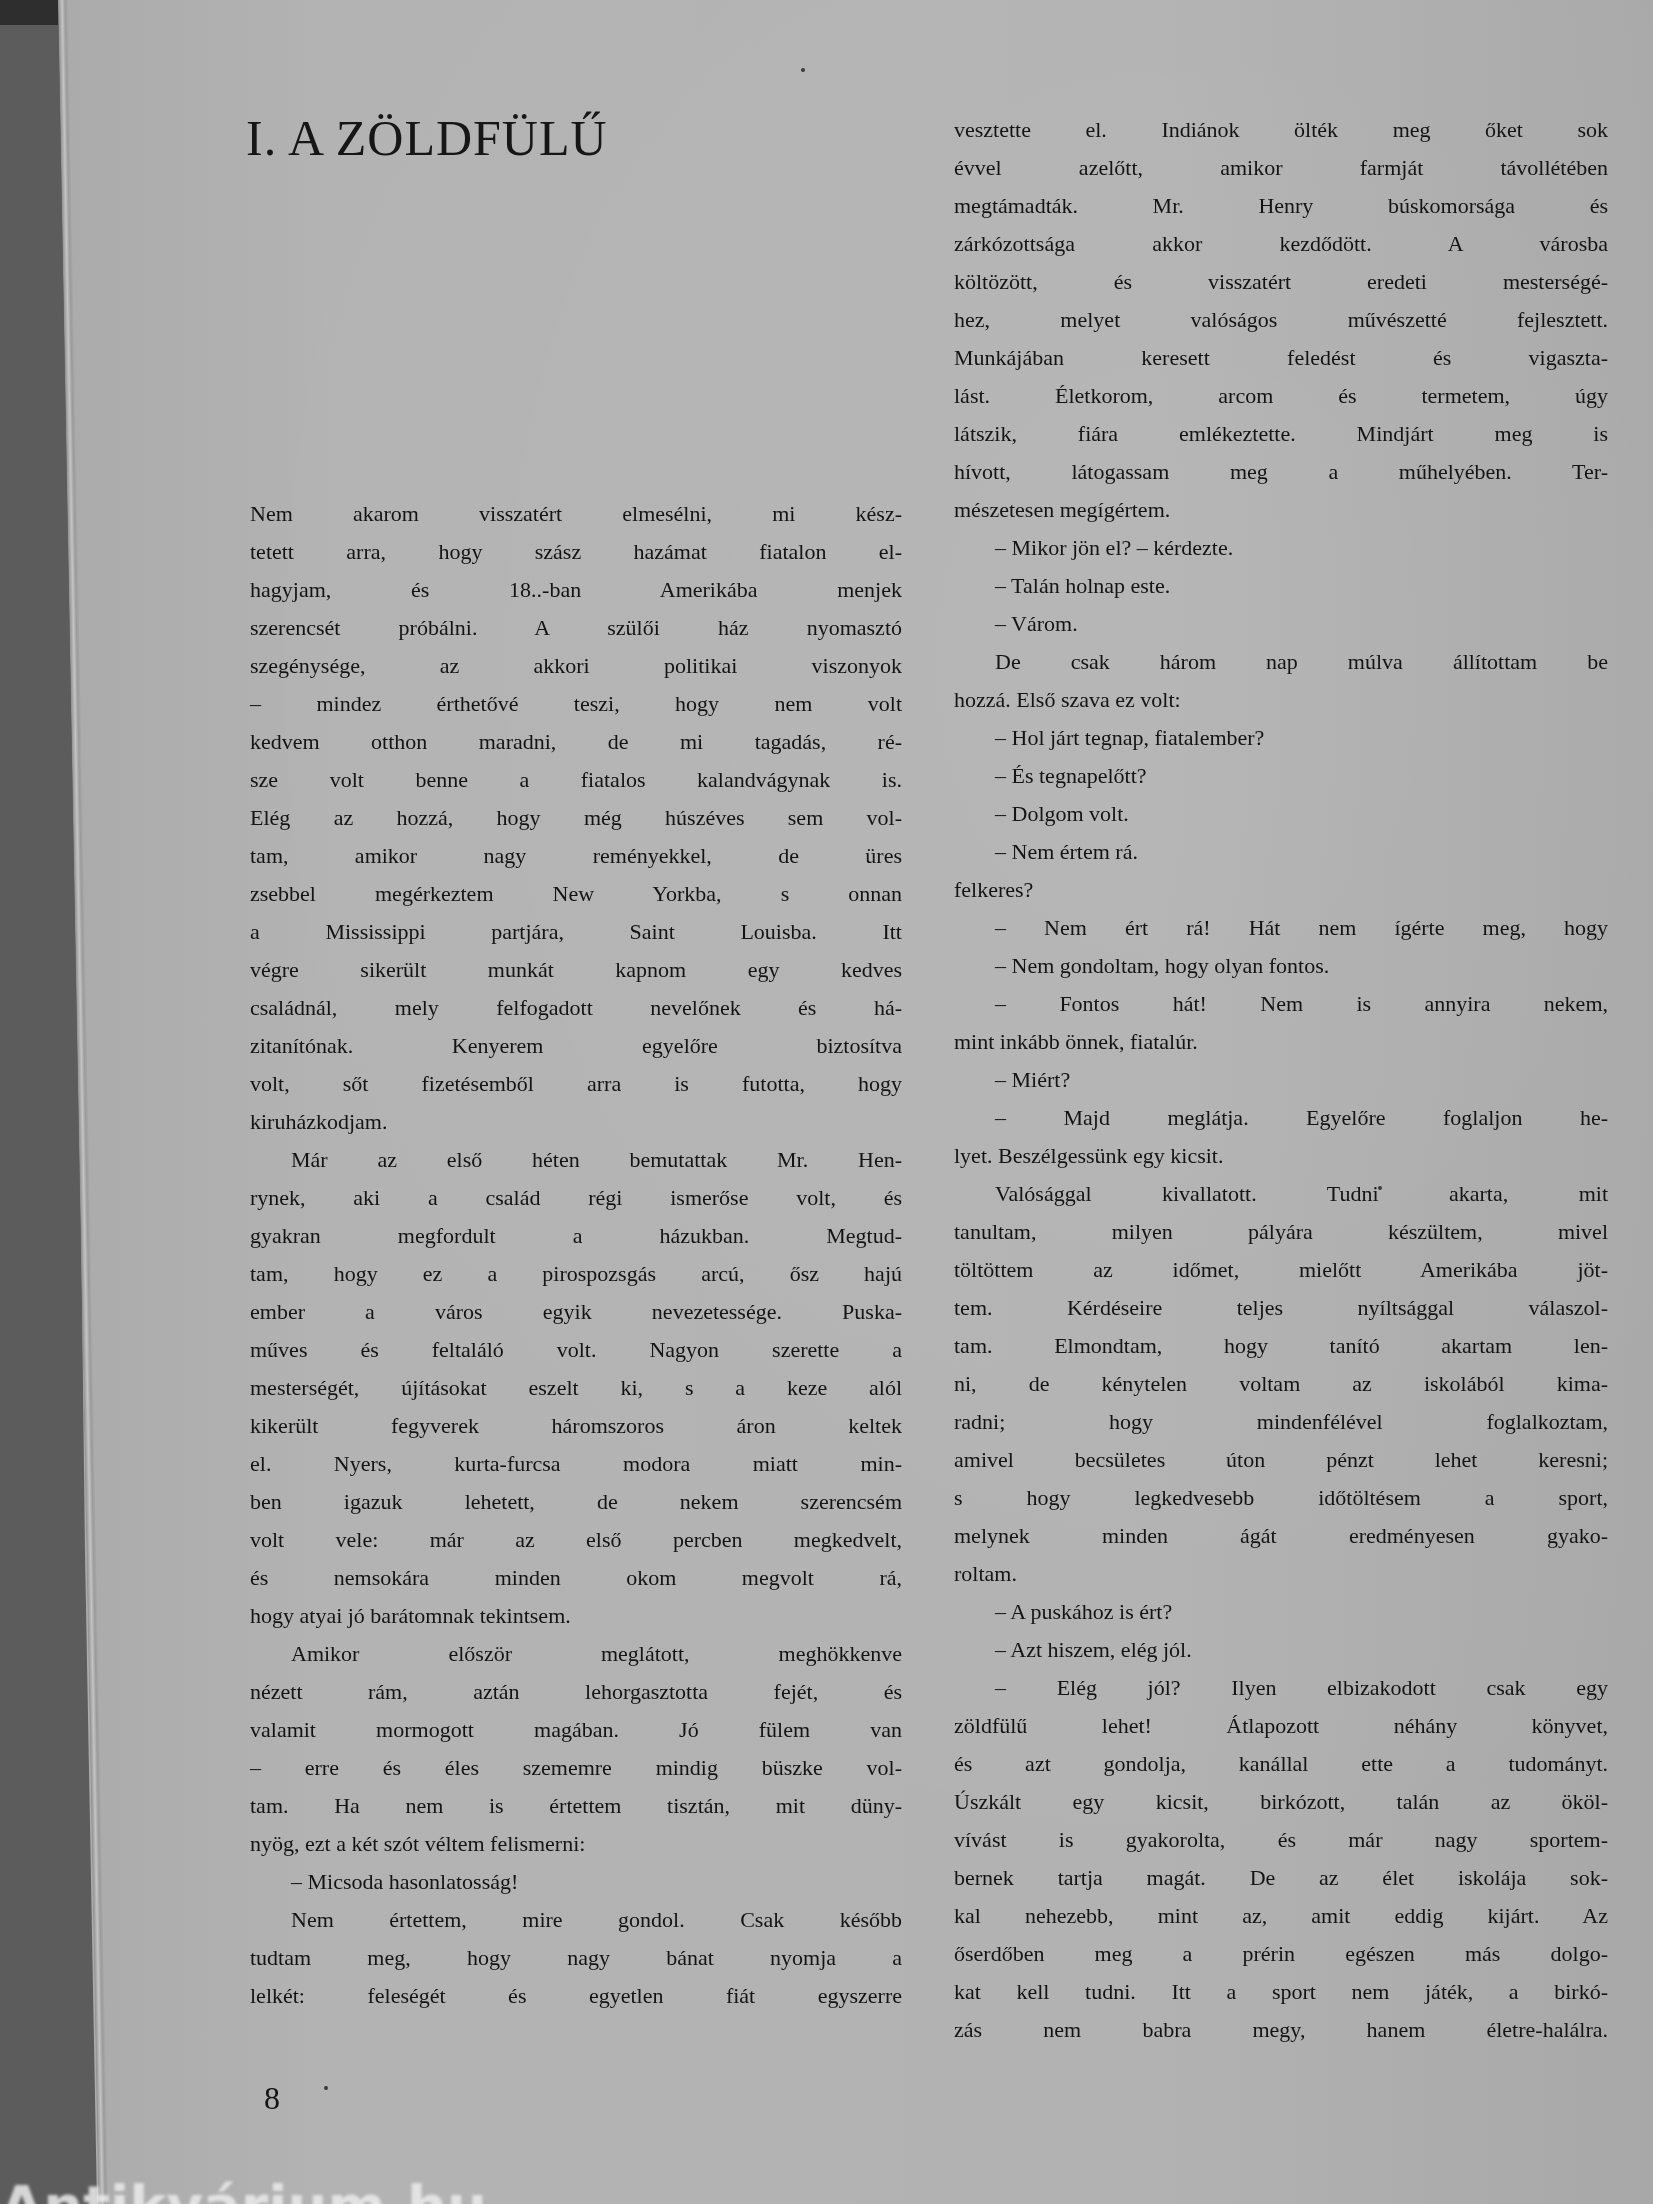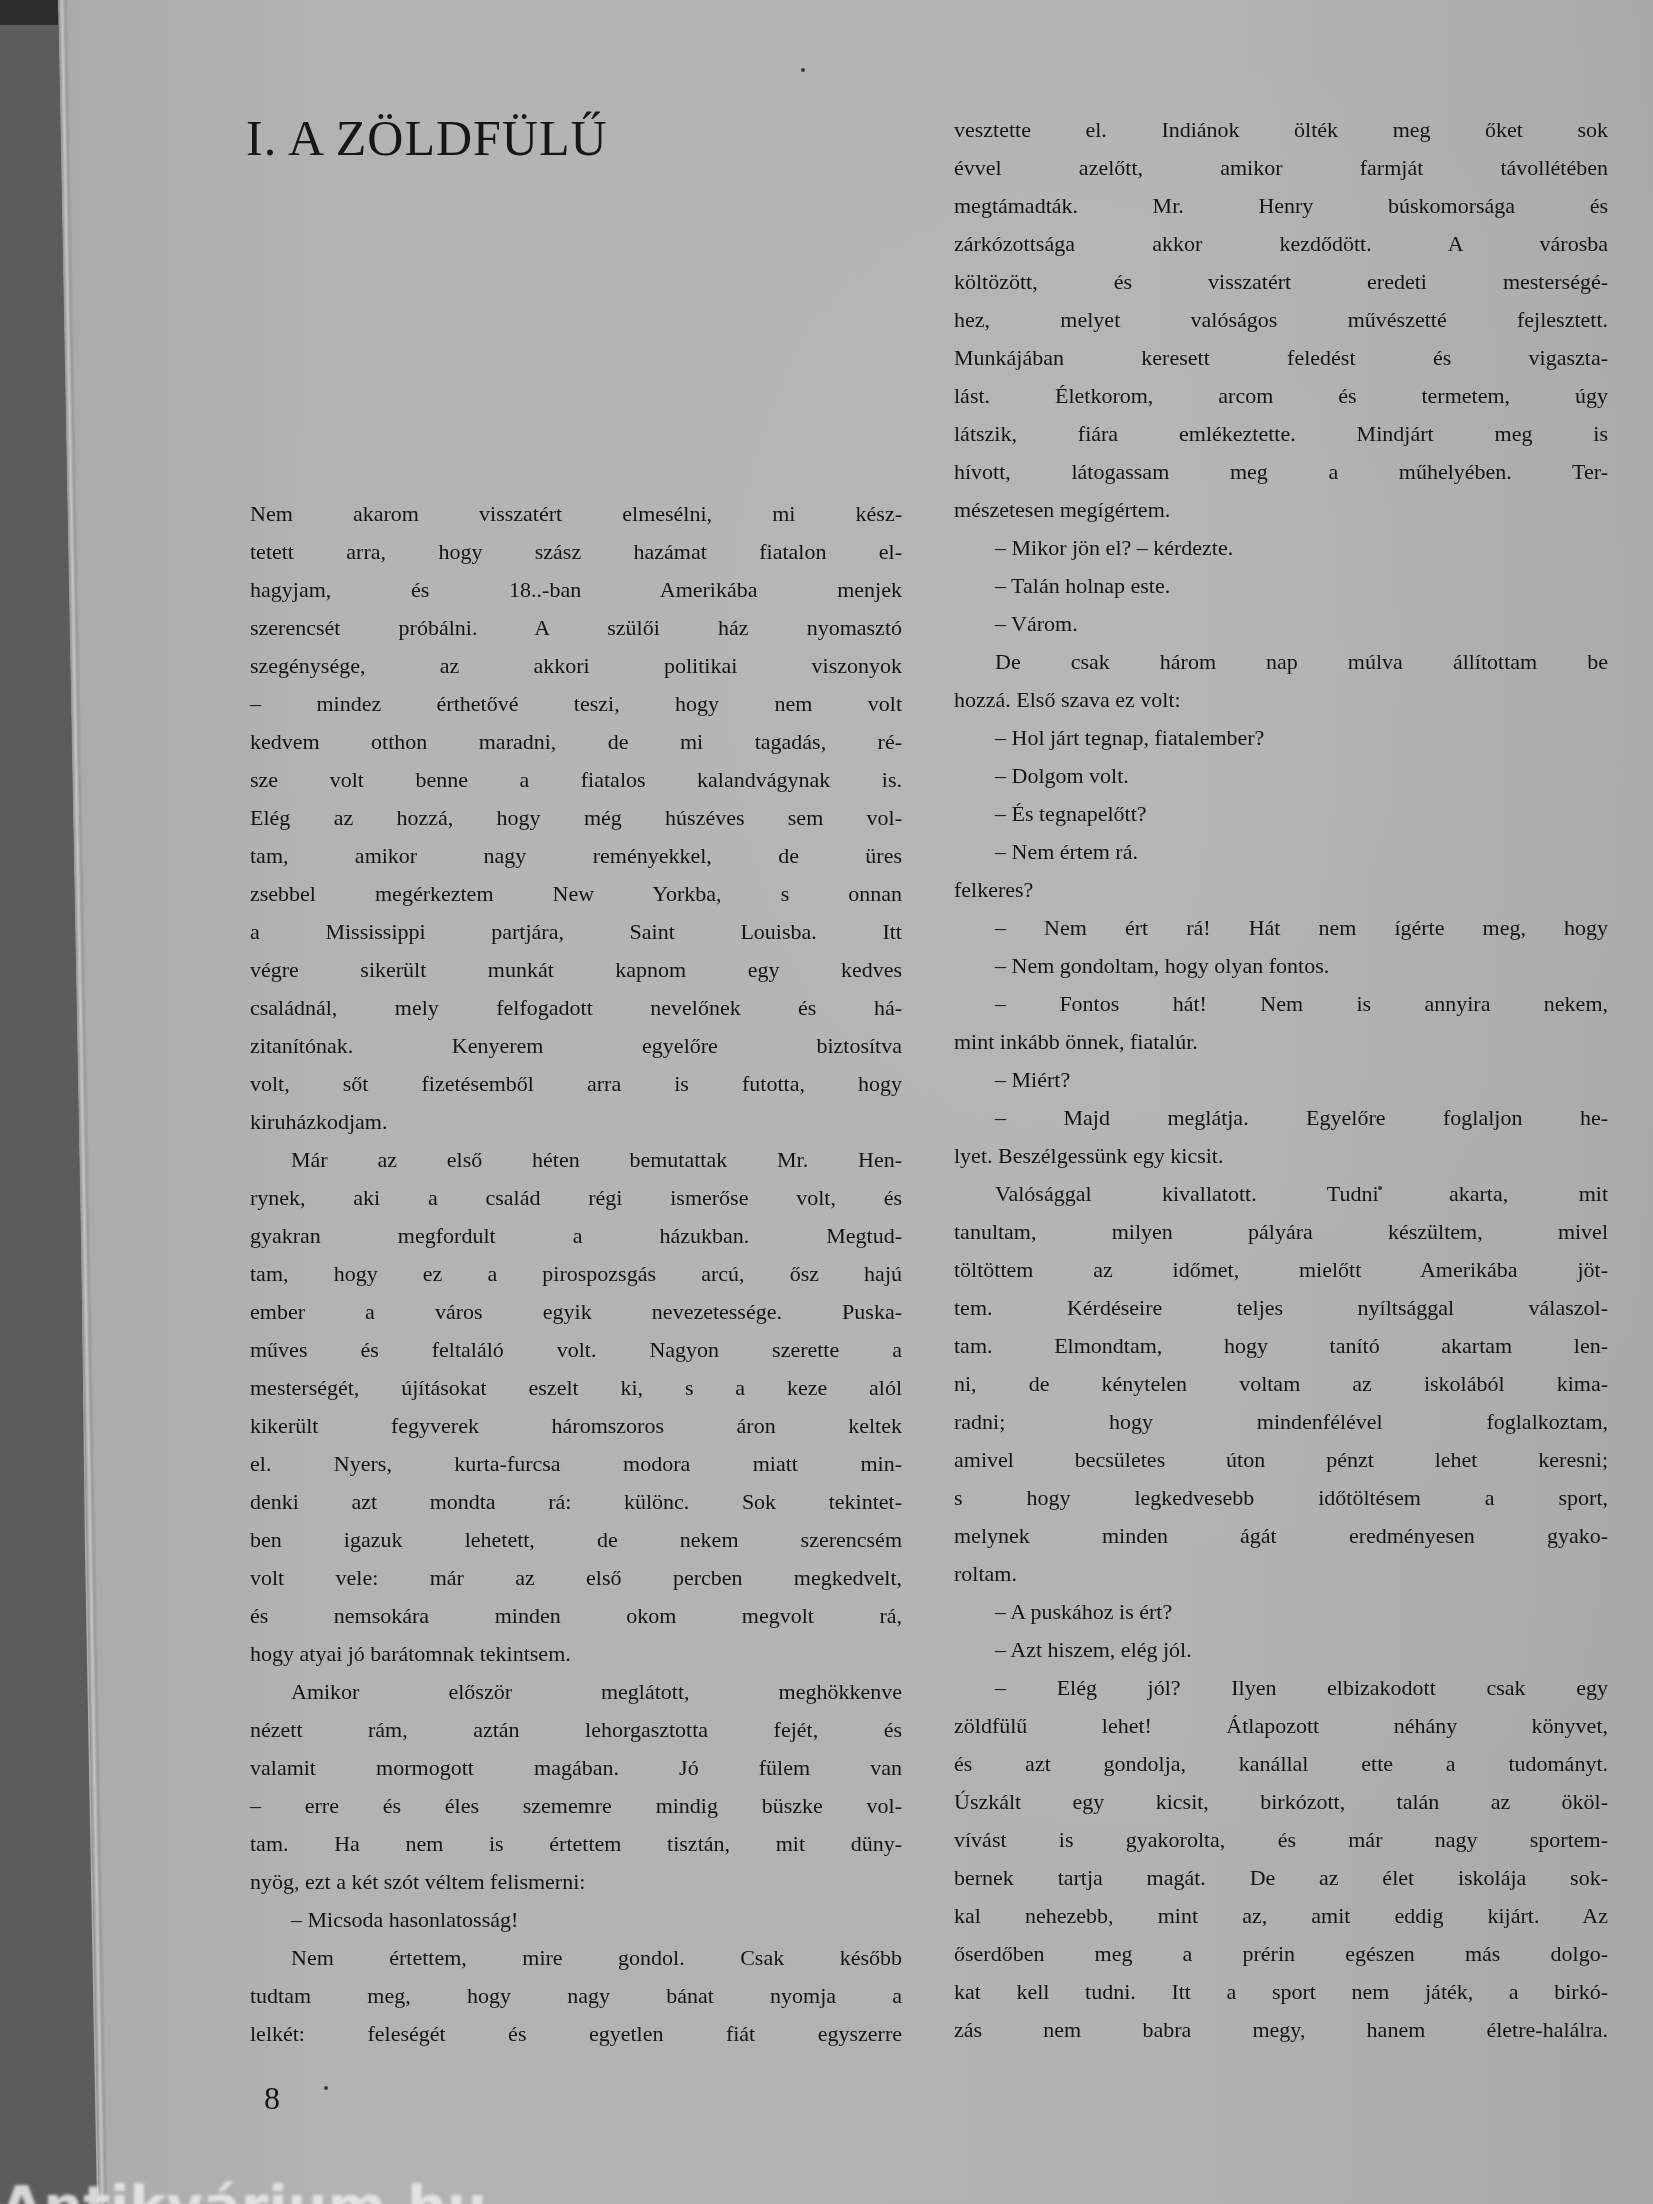--- a/index.html
+++ b/index.html
@@ -136,21 +136,20 @@
     <span class="line last">kiruházkodjam.</span>
     <span class="line indent" style="word-spacing: 0px;">Már az első héten bemutattak Mr. Hen-</span>
     <span class="line" style="word-spacing: 0px;">rynek, aki a család régi ismerőse volt, és</span>
     <span class="line" style="word-spacing: 0px;">gyakran megfordult a házukban. Megtud-</span>
     <span class="line" style="word-spacing: 0px;">tam, hogy ez a pirospozsgás arcú, ősz hajú</span>
     <span class="line" style="word-spacing: 0px;">ember a város egyik nevezetessége. Puska-</span>
     <span class="line" style="word-spacing: 0px;">műves és feltaláló volt. Nagyon szerette a</span>
     <span class="line" style="word-spacing: 0px;">mesterségét, újításokat eszelt ki, s a keze alól</span>
     <span class="line" style="word-spacing: 0px;">kikerült fegyverek háromszoros áron keltek</span>
     <span class="line" style="word-spacing: 0px;">el. Nyers, kurta-furcsa modora miatt min-</span>
-    <span class="line" style="word-spacing: 0px;">denki azt mondta rá: különc. Sok tekintet-</span>
     <span class="line" style="word-spacing: 0px;">ben igazuk lehetett, de nekem szerencsém</span>
     <span class="line" style="word-spacing: 0px;">volt vele: már az első percben megkedvelt,</span>
     <span class="line" style="word-spacing: 0px;">és nemsokára minden okom megvolt rá,</span>
     <span class="line last">hogy atyai jó barátomnak tekintsem.</span>
     <span class="line indent" style="word-spacing: 0px;">Amikor először meglátott, meghökkenve</span>
     <span class="line" style="word-spacing: 0px;">nézett rám, aztán lehorgasztotta fejét, és</span>
     <span class="line" style="word-spacing: 0px;">valamit mormogott magában. Jó fülem van</span>
     <span class="line" style="word-spacing: 0px;">– erre és éles szememre mindig büszke vol-</span>
     <span class="line" style="word-spacing: 0px;">tam. Ha nem is értettem tisztán, mit düny-</span>
     <span class="line last">nyög, ezt a két szót véltem felismerni:</span>
@@ -170,22 +169,22 @@
     <span class="line" style="word-spacing: 0px;">lást. Életkorom, arcom és termetem, úgy</span>
     <span class="line" style="word-spacing: 0px;">látszik, fiára emlékeztette. Mindjárt meg is</span>
     <span class="line" style="word-spacing: 0px;">hívott, látogassam meg a műhelyében. Ter-</span>
     <span class="line last">mészetesen megígértem.</span>
     <span class="line indent last">– Mikor jön el? – kérdezte.</span>
     <span class="line indent last">– Talán holnap este.</span>
     <span class="line indent last">– Várom.</span>
     <span class="line indent" style="word-spacing: 0px;">De csak három nap múlva állítottam be</span>
     <span class="line last">hozzá. Első szava ez volt:</span>
     <span class="line indent last">– Hol járt tegnap, fiatalember?</span>
+    <span class="line indent last">– És tegnapelőtt?</span>
     <span class="line indent last">– Dolgom volt.</span>
-    <span class="line indent last">– És tegnapelőtt?</span>
     <span class="line indent last">– Nem értem rá.</span>
     <span class="line last">felkeres?</span>
     <span class="line indent" style="word-spacing: 0px;">– Nem ért rá! Hát nem ígérte meg, hogy</span>
     <span class="line indent last">– Nem gondoltam, hogy olyan fontos.</span>
     <span class="line indent" style="word-spacing: 0px;">– Fontos hát! Nem is annyira nekem,</span>
     <span class="line last">mint inkább önnek, fiatalúr.</span>
     <span class="line indent last">– Miért?</span>
     <span class="line indent" style="word-spacing: 0px;">– Majd meglátja. Egyelőre foglaljon he-</span>
     <span class="line last">lyet. Beszélgessünk egy kicsit.</span>
     <span class="line indent" style="word-spacing: 0px;">Valósággal kivallatott. Tudni akarta, mit</span>

